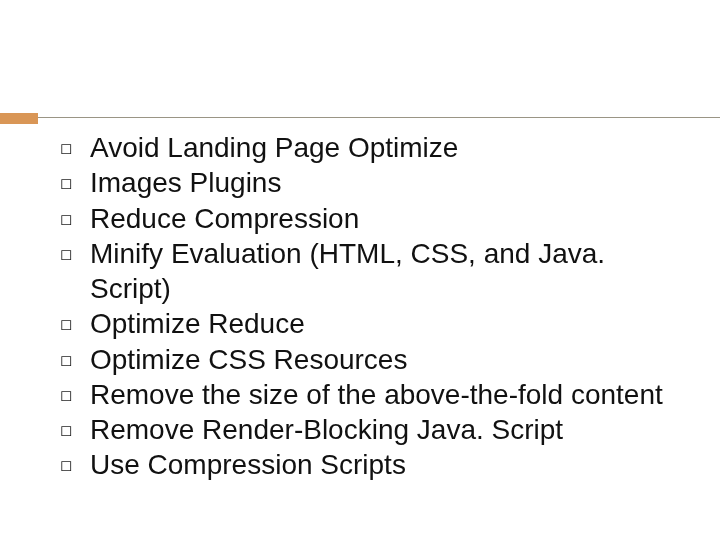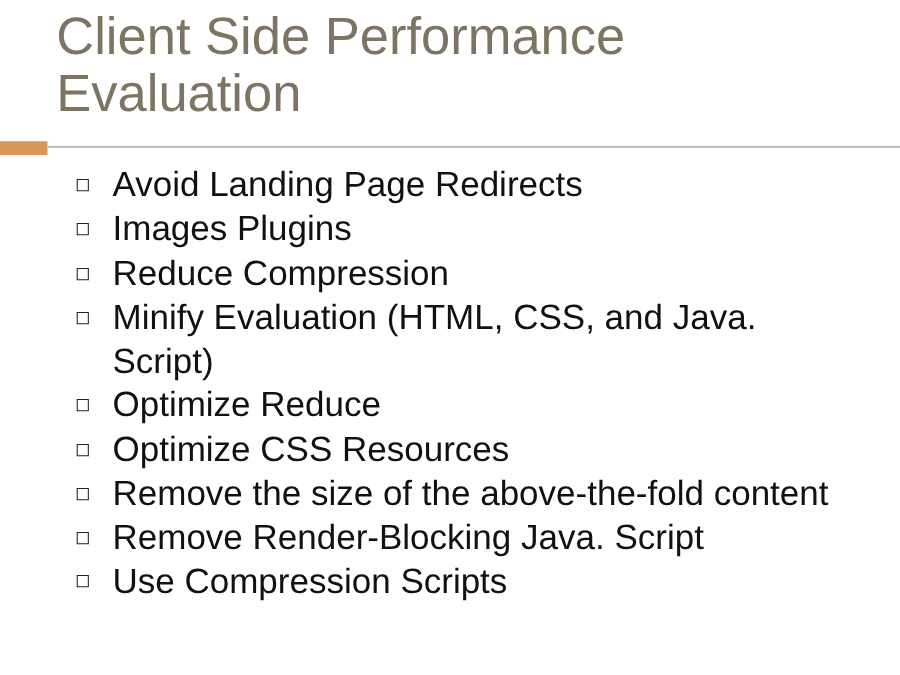--- a/index.html
+++ b/index.html
@@ -72,31 +72,30 @@
   }
   .text {
     flex: 1;
   }
 </style>
 </head>
 <body>
 
 <div class="slide">
 
-  <div class="title">Client Side Performance Evaluation</div>
 
   <div class="underline-group">
     <div class="short-bar"></div>
     <div class="long-line"></div>
   </div>
 
   <div class="items">
     <div class="item">
       <span class="bullet">◻</span>
-      <span class="text">Avoid Landing Page Redirects</span>
+      <span class="text">Avoid Landing Page Optimize</span>
     </div>
     <div class="item">
       <span class="bullet">◻</span>
       <span class="text">Images Plugins</span>
     </div>
     <div class="item">
       <span class="bullet">◻</span>
       <span class="text">Reduce Compression</span>
     </div>
     <div class="item">

